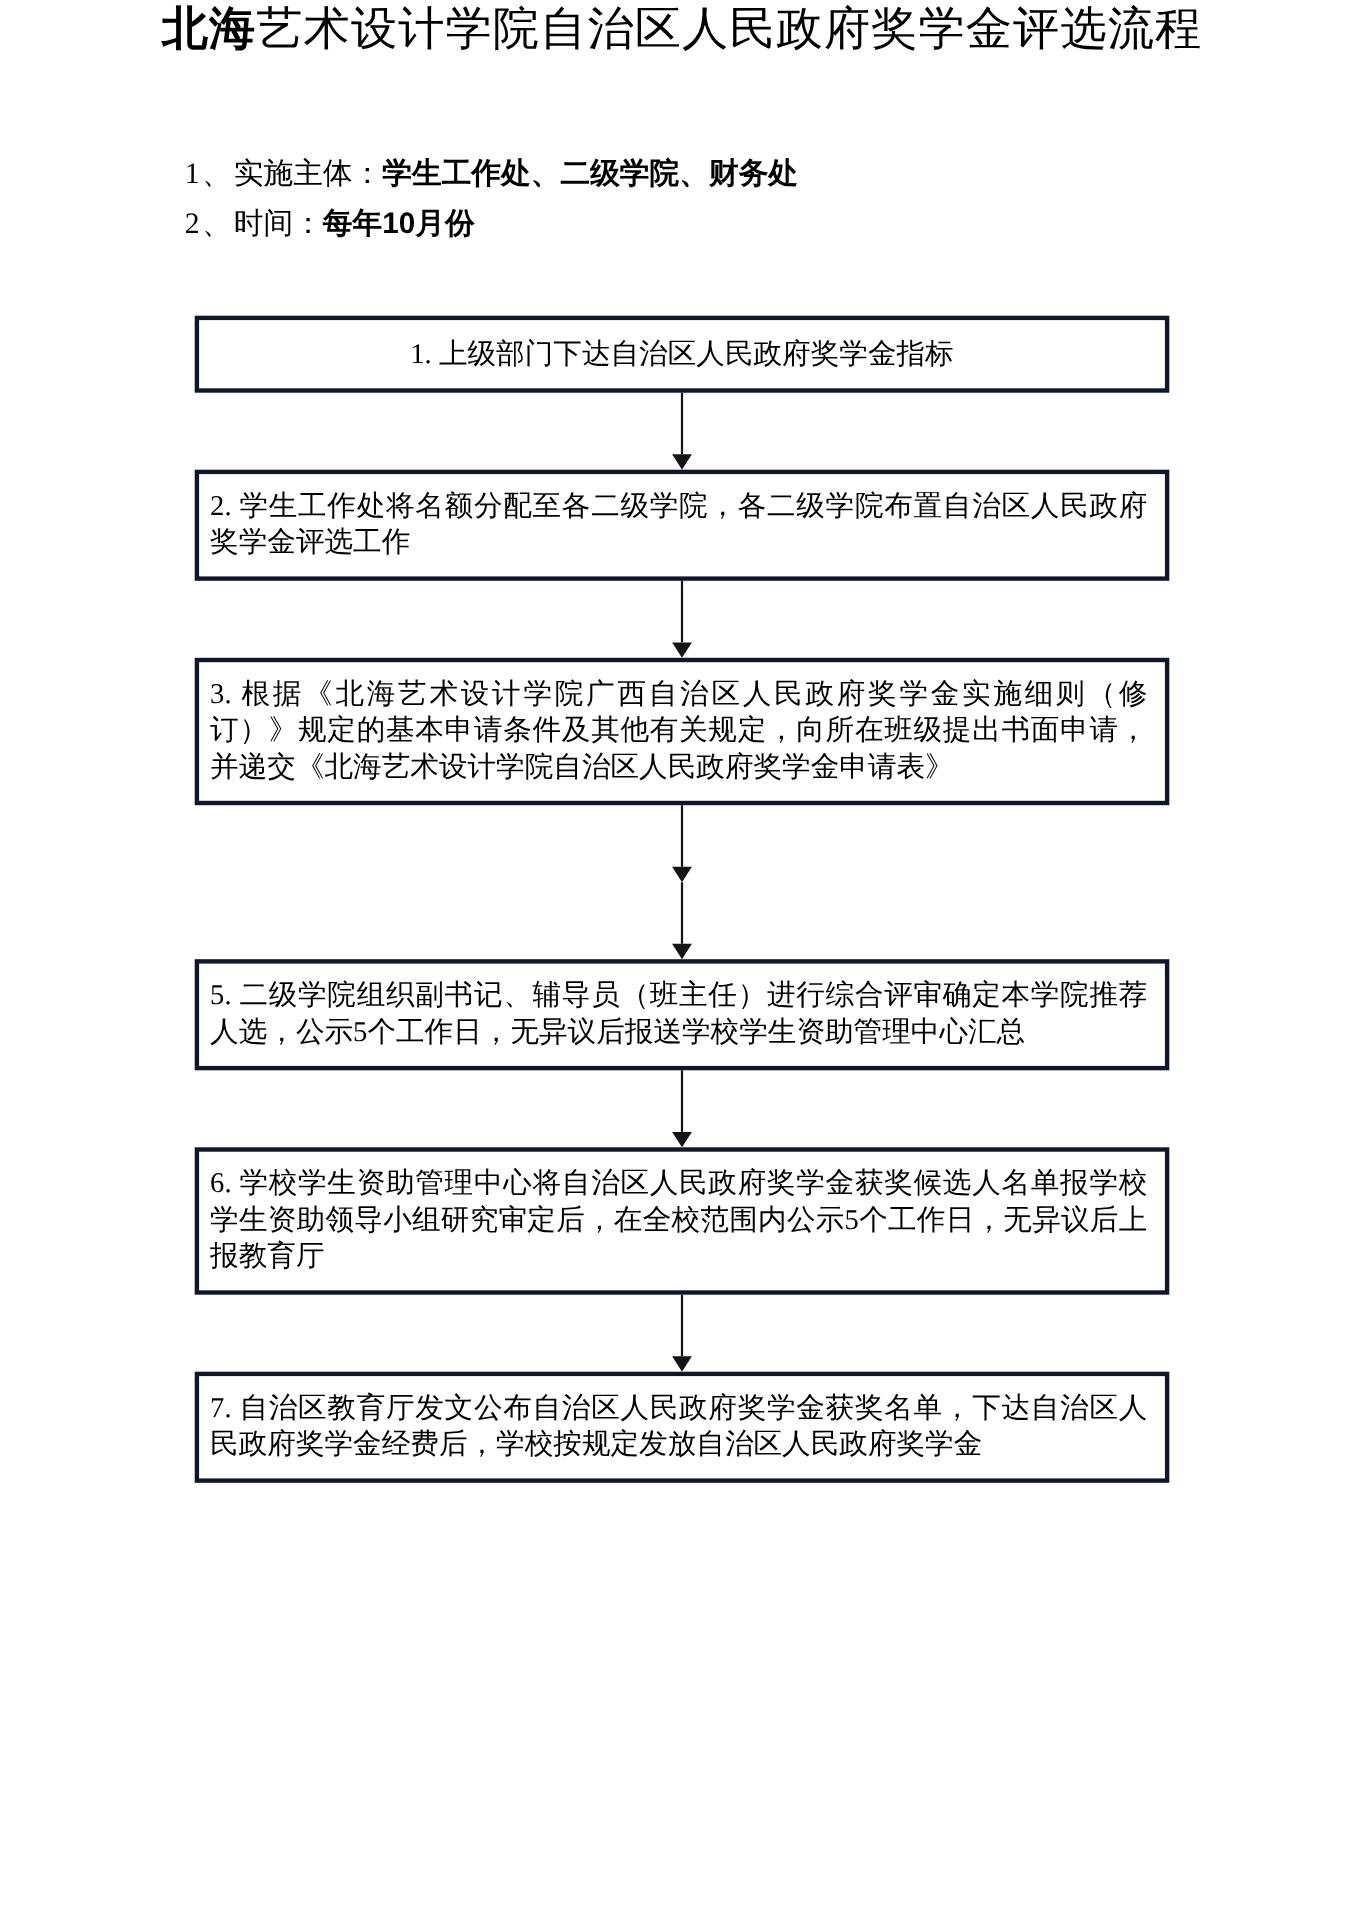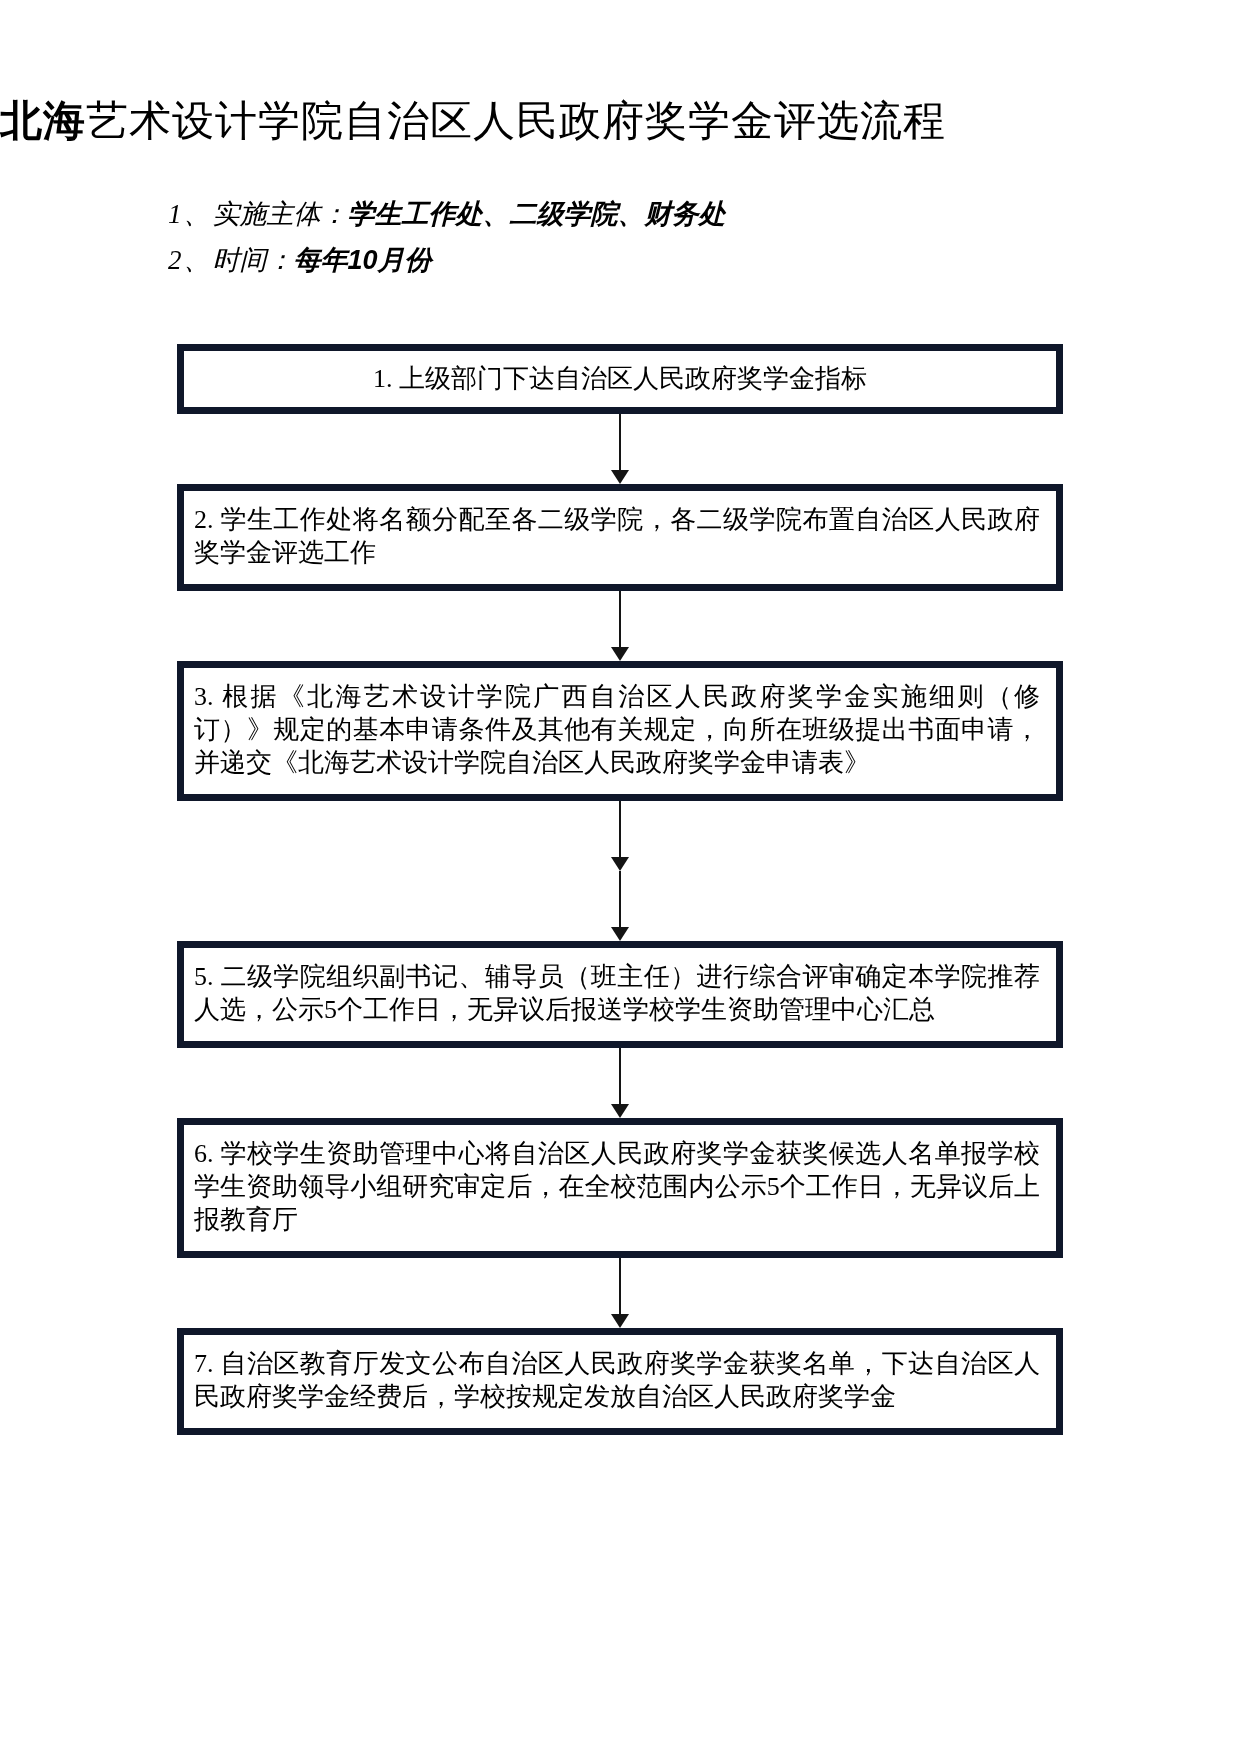--- a/index.html
+++ b/index.html
@@ -8,56 +8,55 @@
     width: 1240px;
     height: 1754px;
     position: relative;
     overflow: hidden;
     color: #000000;
     font-family: "Liberation Serif", "DejaVu Serif", serif;
   }
 
   
   .doc-title {
-    margin-top: 95px;
+    text-align: center;
     font-size: 42px;
     line-height: 1.25;
     font-family: "Liberation Sans", "DejaVu Sans", sans-serif;
     font-weight: normal;
     letter-spacing: 1px;
     white-space: nowrap;
   }
   .doc-title .prefix { font-weight: bold; }
 
   
   .intro {
     list-style: none;
-    margin: 50px 0 0 168px;
-    font-style: italic;
+    margin: 88px 0 0 168px;
   }
   .intro li {
     font-size: 27px;
     line-height: 32px;
     margin-bottom: 14px;
   }
   .intro .num { letter-spacing: 2px; }
   .intro .value {
     font-family: "Liberation Sans", "DejaVu Sans", sans-serif;
     font-weight: bold;
   }
 
   
   .flowchart {
     width: 886px;
     margin: 68px auto 0 auto;
     display: flex;
     flex-direction: column;
   }
   .flow-box {
-    border: 7px solid #0f172a;
+    border: 4px solid #0f172a;
     background: #ffffff;
     font-size: 26px;
     line-height: 33px;
     padding: 12px 16px 15px 10px;
     text-align: justify;
   }
   .flow-box.center {
     text-align: center;
     min-height: 70px;
     padding: 0 10px;

